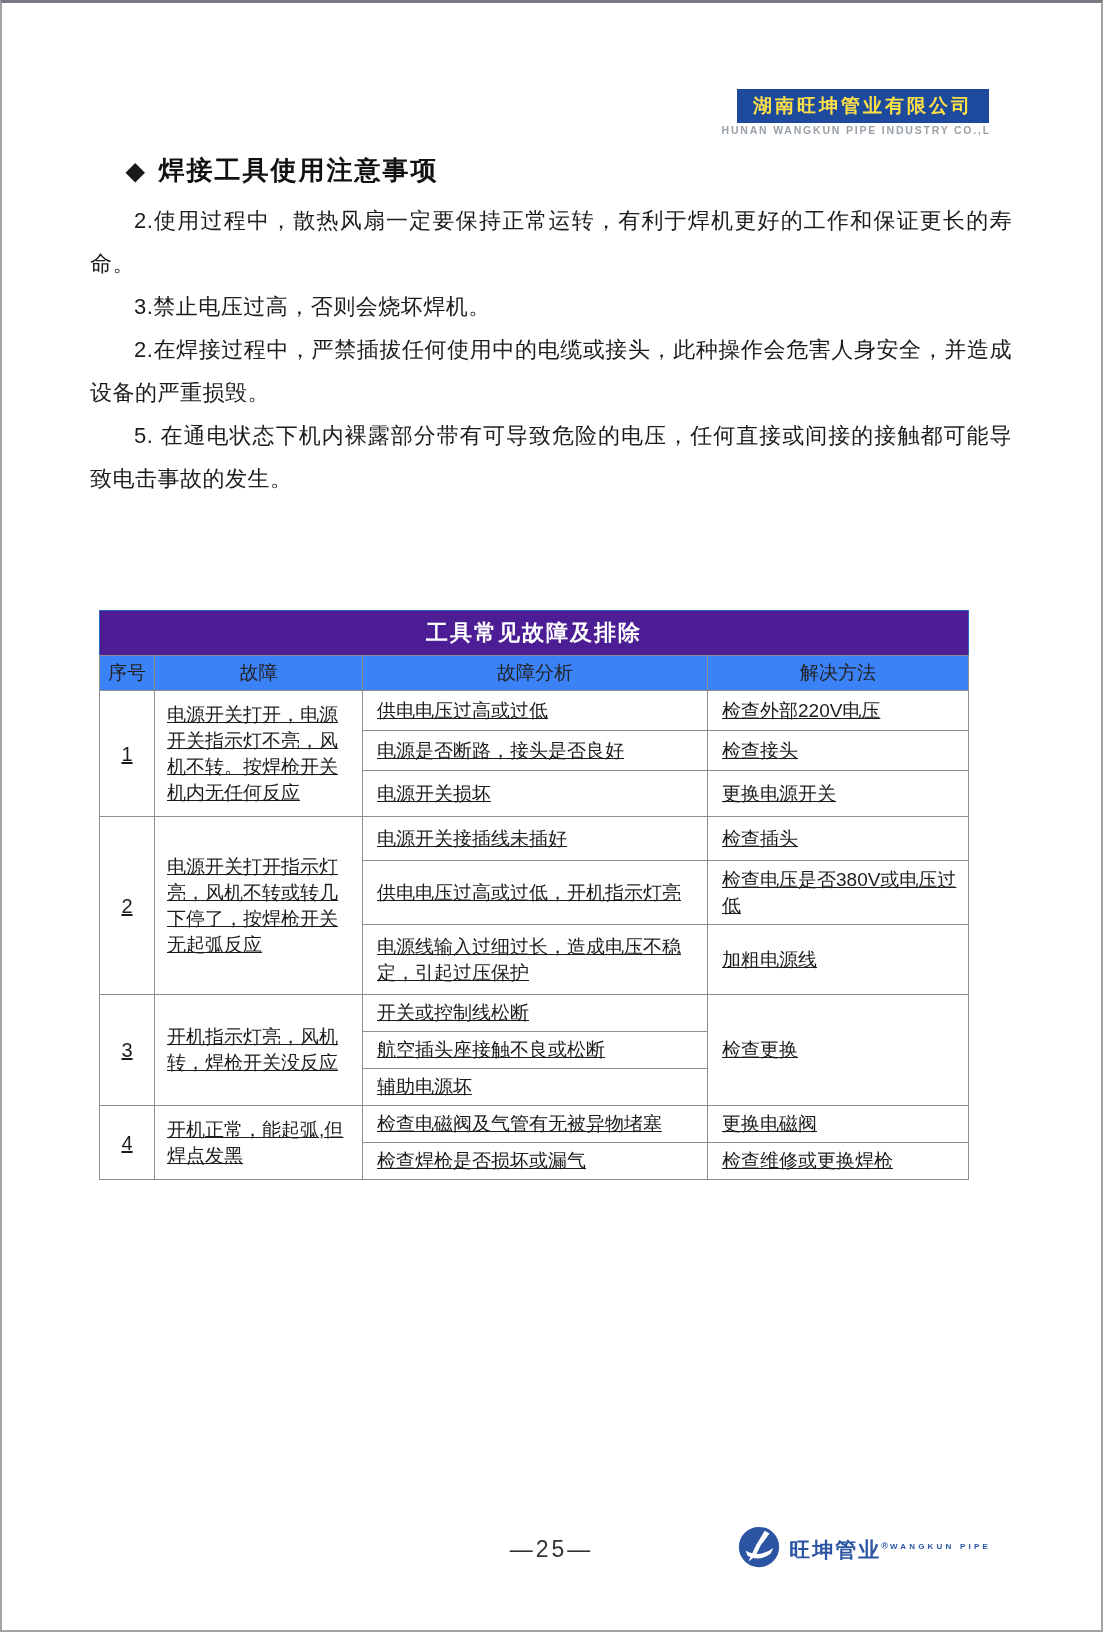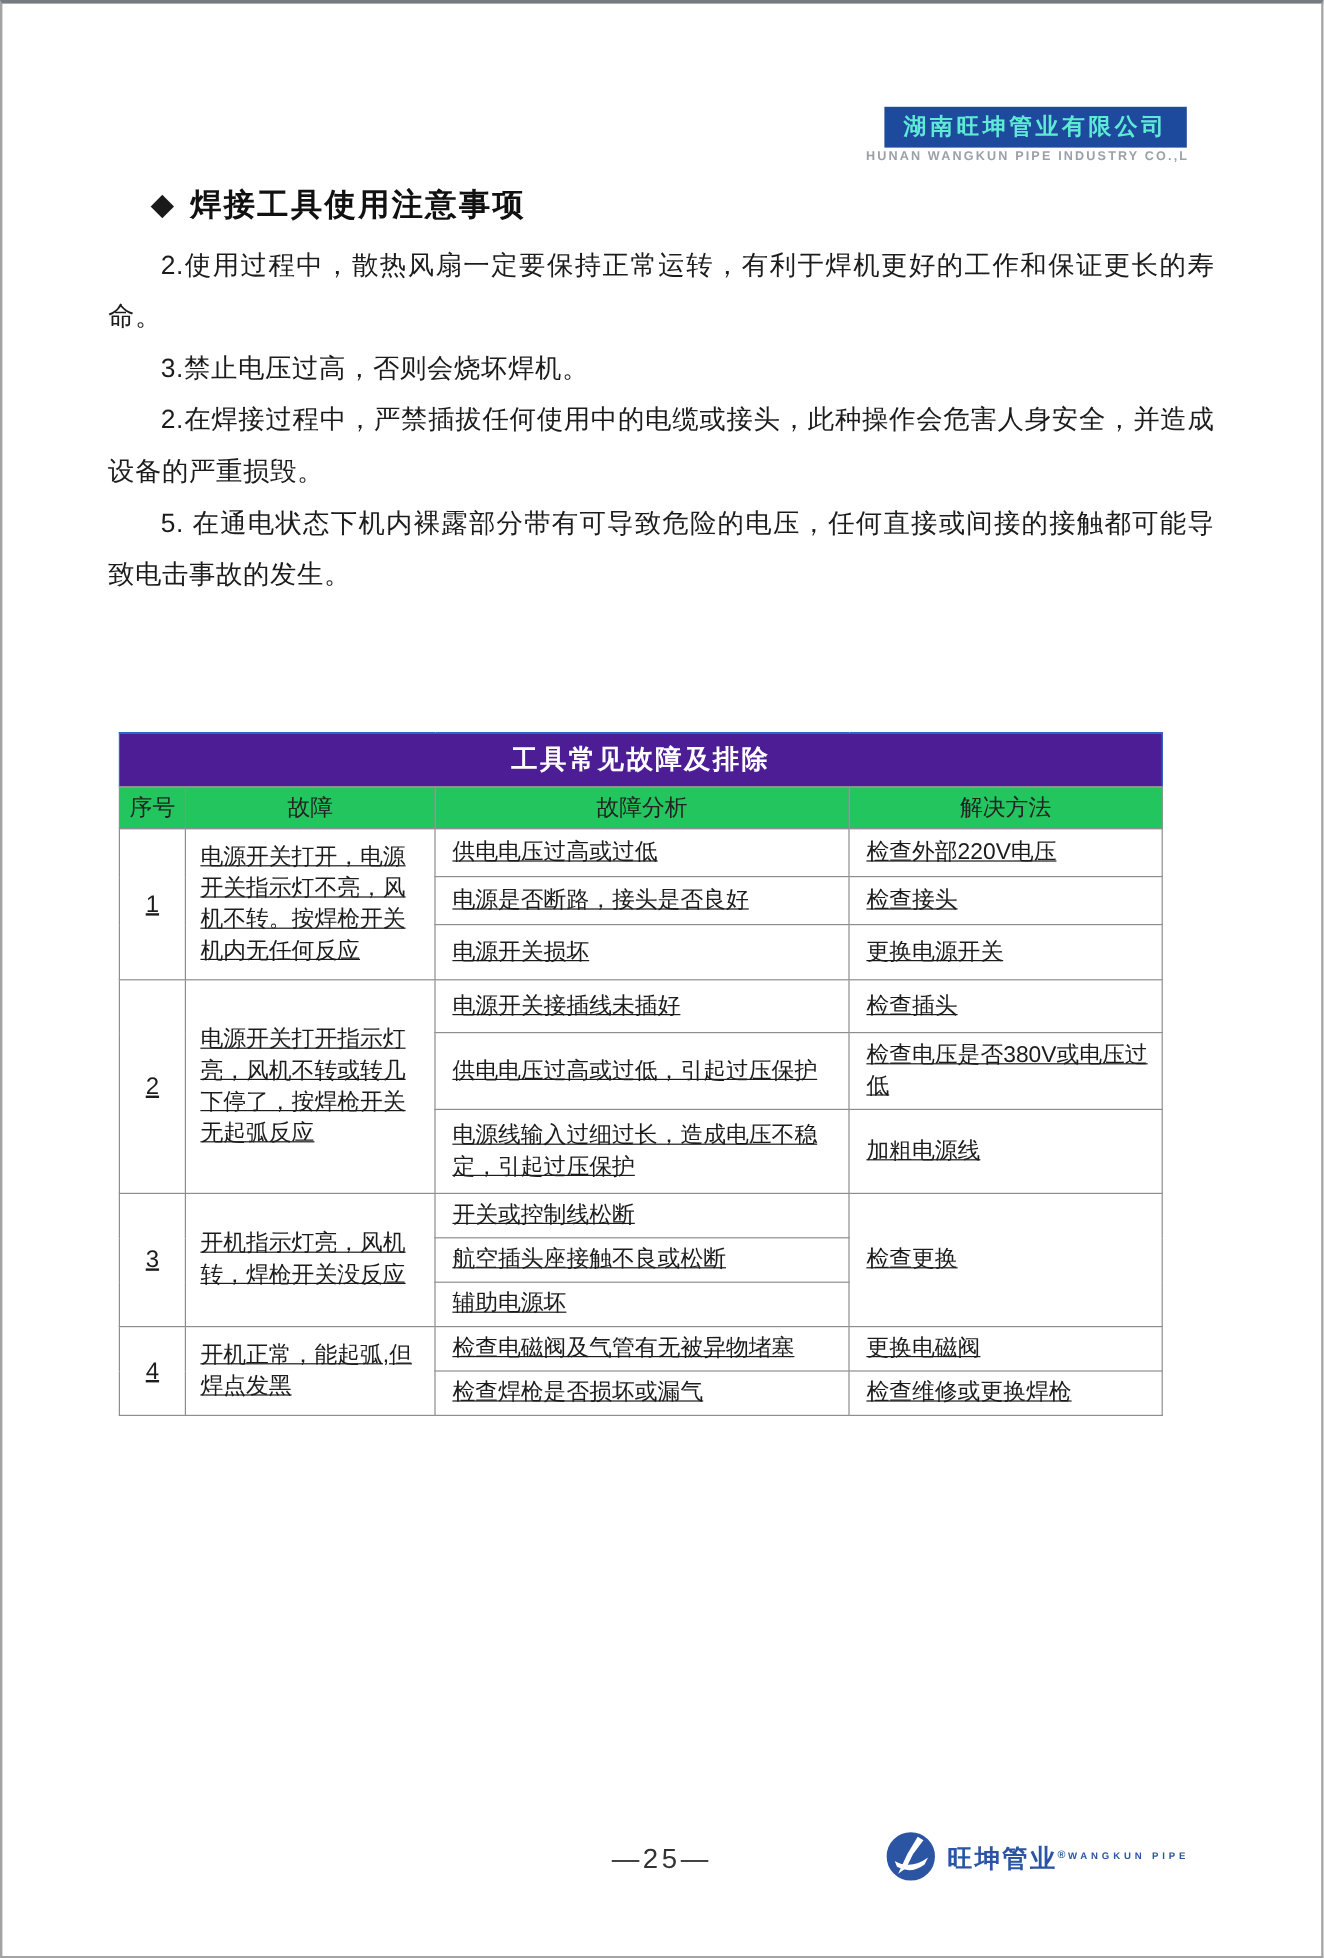--- a/index.html
+++ b/index.html
@@ -12,21 +12,21 @@
     border-top:3px solid #767b82;
     box-sizing:border-box;
     font-family:"Liberation Sans", sans-serif;
     color:#1a1a1a;
     overflow:hidden;
   }
 
   
   .company-badge {
     position:absolute; top:86px; right:112px;
-    background:#1e4a9e; color:#5eead4;
+    background:#1e4a9e; color:#fde047;
     font-size:19px; font-weight:bold;
     letter-spacing:3px;
     padding:4px 16px;
     white-space:nowrap;
   }
   .company-subtitle {
     position:absolute; top:121px; right:110px;
     color:#9aa1a8; font-size:10.5px; font-weight:bold;
     letter-spacing:1.8px; white-space:nowrap;
   }
@@ -56,21 +56,21 @@
   }
   .fault-table td { border:1px solid #8e8e8e; box-sizing:border-box; }
   .title-cell {
     background:#4c1d95; color:#ffffff;
     font-size:22px; font-weight:bold; letter-spacing:2px;
     text-align:center; height:45px;
     border:1px solid #2b66c9 !important;
     border-bottom:1px solid #8e8e8e !important;
   }
   .head-row td {
-    background:#22c55e; text-align:center;
+    background:#3b82f6; text-align:center;
     font-size:19px; color:#222; height:35px;
   }
   .cell { font-size:19px; line-height:26px; padding:5px 10px; color:#1c1c1c;text-decoration:underline; }
   .no-cell { text-align:center; font-size:20px; }
   .fault-cell { padding:6px 6px 6px 12px; }
   .analysis-cell { padding-left:14px; }
   .solution-cell { padding-left:14px; }
 
   
   .page-number {
@@ -148,21 +148,21 @@
         <td class="cell solution-cell">更换电源开关</td>
       </tr>
 
       <tr style="height:44px">
         <td rowspan="3" class="cell no-cell">2</td>
         <td rowspan="3" class="cell fault-cell">电源开关打开指示灯亮，风机不转或转几下停了，按焊枪开关无起弧反应</td>
         <td class="cell analysis-cell">电源开关接插线未插好</td>
         <td class="cell solution-cell">检查插头</td>
       </tr>
       <tr style="height:64px">
-        <td class="cell analysis-cell">供电电压过高或过低，引起过压保护</td>
+        <td class="cell analysis-cell">供电电压过高或过低，开机指示灯亮</td>
         <td class="cell solution-cell">检查电压是否380V或电压过低</td>
       </tr>
       <tr style="height:70px">
         <td class="cell analysis-cell">电源线输入过细过长，造成电压不稳定，引起过压保护</td>
         <td class="cell solution-cell">加粗电源线</td>
       </tr>
 
       <tr style="height:35px">
         <td rowspan="3" class="cell no-cell">3</td>
         <td rowspan="3" class="cell fault-cell">开机指示灯亮，风机转，焊枪开关没反应</td>

